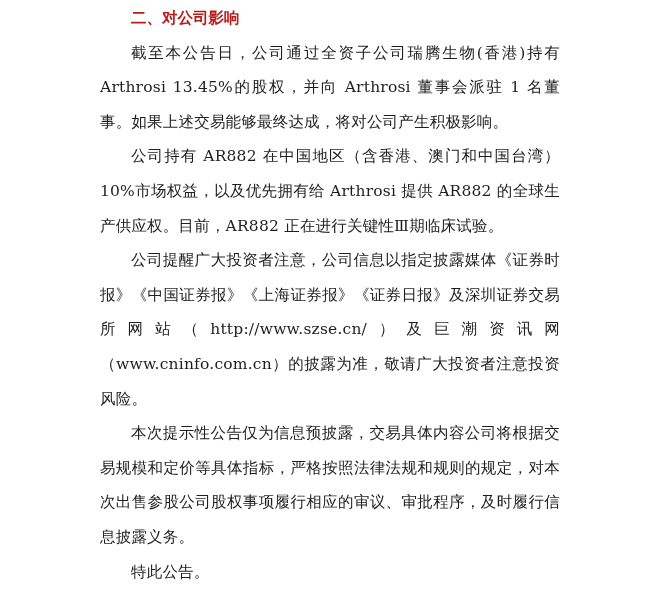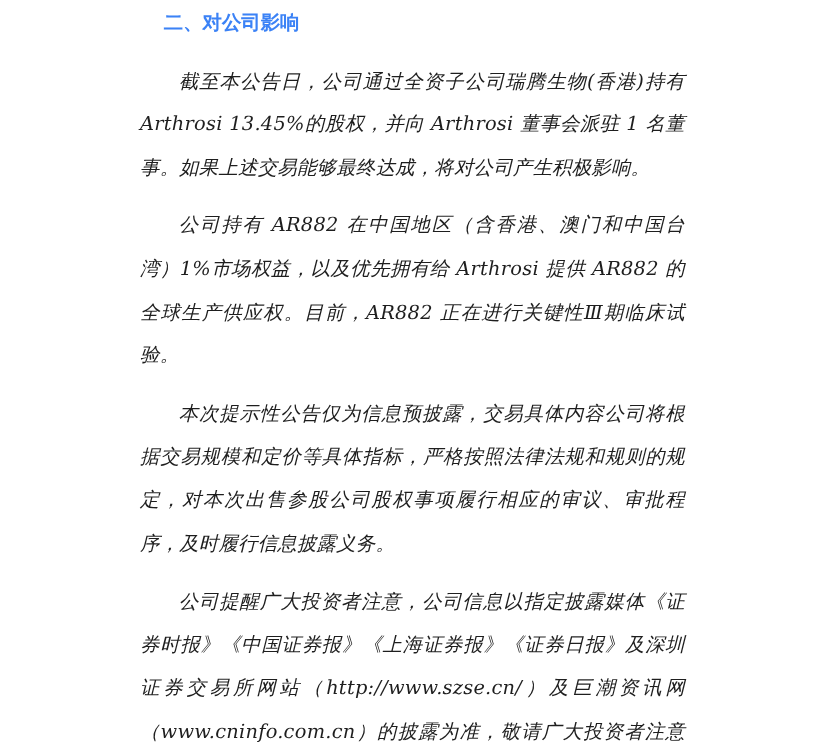--- a/index.html
+++ b/index.html
@@ -21,41 +21,40 @@
     background: #ffffff;
     color: #1e1e1e;
     font-size: 15.5px;
     line-height: 34.6px;
   }
   .doc-heading {
     margin: 0;
     font-size: 15.5px;
     font-weight: bold;
     text-indent: 2em;
-    color: #3b82f6;
+    color: #b91c1c;
   }
   .doc-para {
-    margin: 12px;
+    margin: 0;
     text-align: justify;
     text-indent: 2em;
     letter-spacing: 0.2px;
-    font-style: italic;
   }
 </style>
 </head>
 <body>
 
 <div class="page">
 
   <h3 class="doc-heading">二、对公司影响</h3>
 
   <p class="doc-para">截至本公告日，公司通过全资子公司瑞腾生物(香港)持有 Arthrosi 13.45%的股权，并向 Arthrosi 董事会派驻 1 名董事。如果上述交易能够最终达成，将对公司产生积极影响。</p>
 
-  <p class="doc-para">公司持有 AR882 在中国地区（含香港、澳门和中国台湾）1%市场权益，以及优先拥有给 Arthrosi 提供 AR882 的全球生产供应权。目前，AR882 正在进行关键性Ⅲ期临床试验。</p>
+  <p class="doc-para">公司持有 AR882 在中国地区（含香港、澳门和中国台湾）10%市场权益，以及优先拥有给 Arthrosi 提供 AR882 的全球生产供应权。目前，AR882 正在进行关键性Ⅲ期临床试验。</p>
 
 
+  <p class="doc-para">公司提醒广大投资者注意，公司信息以指定披露媒体《证券时报》《中国证券报》《上海证券报》《证券日报》及深圳证券交易所网站（http://www.szse.cn/）及巨潮资讯网（www.cninfo.com.cn）的披露为准，敬请广大投资者注意投资风险。</p>
+
   <p class="doc-para">本次提示性公告仅为信息预披露，交易具体内容公司将根据交易规模和定价等具体指标，严格按照法律法规和规则的规定，对本次出售参股公司股权事项履行相应的审议、审批程序，及时履行信息披露义务。</p>
-
-  <p class="doc-para">公司提醒广大投资者注意，公司信息以指定披露媒体《证券时报》《中国证券报》《上海证券报》《证券日报》及深圳证券交易所网站（http://www.szse.cn/）及巨潮资讯网（www.cninfo.com.cn）的披露为准，敬请广大投资者注意投资风险。</p>
 
   <p class="doc-para">特此公告。</p>
 
 </div>
 
 </body></html>

